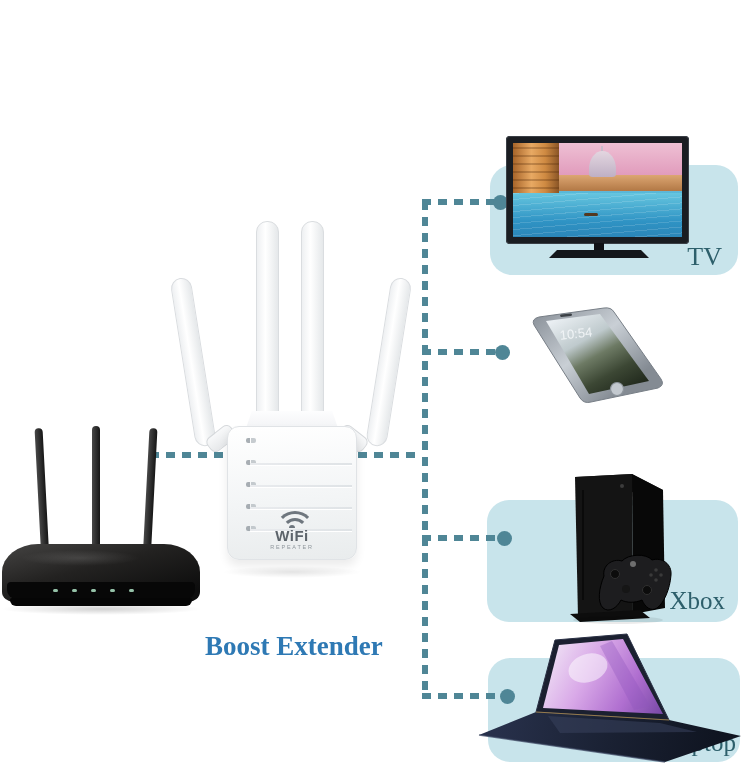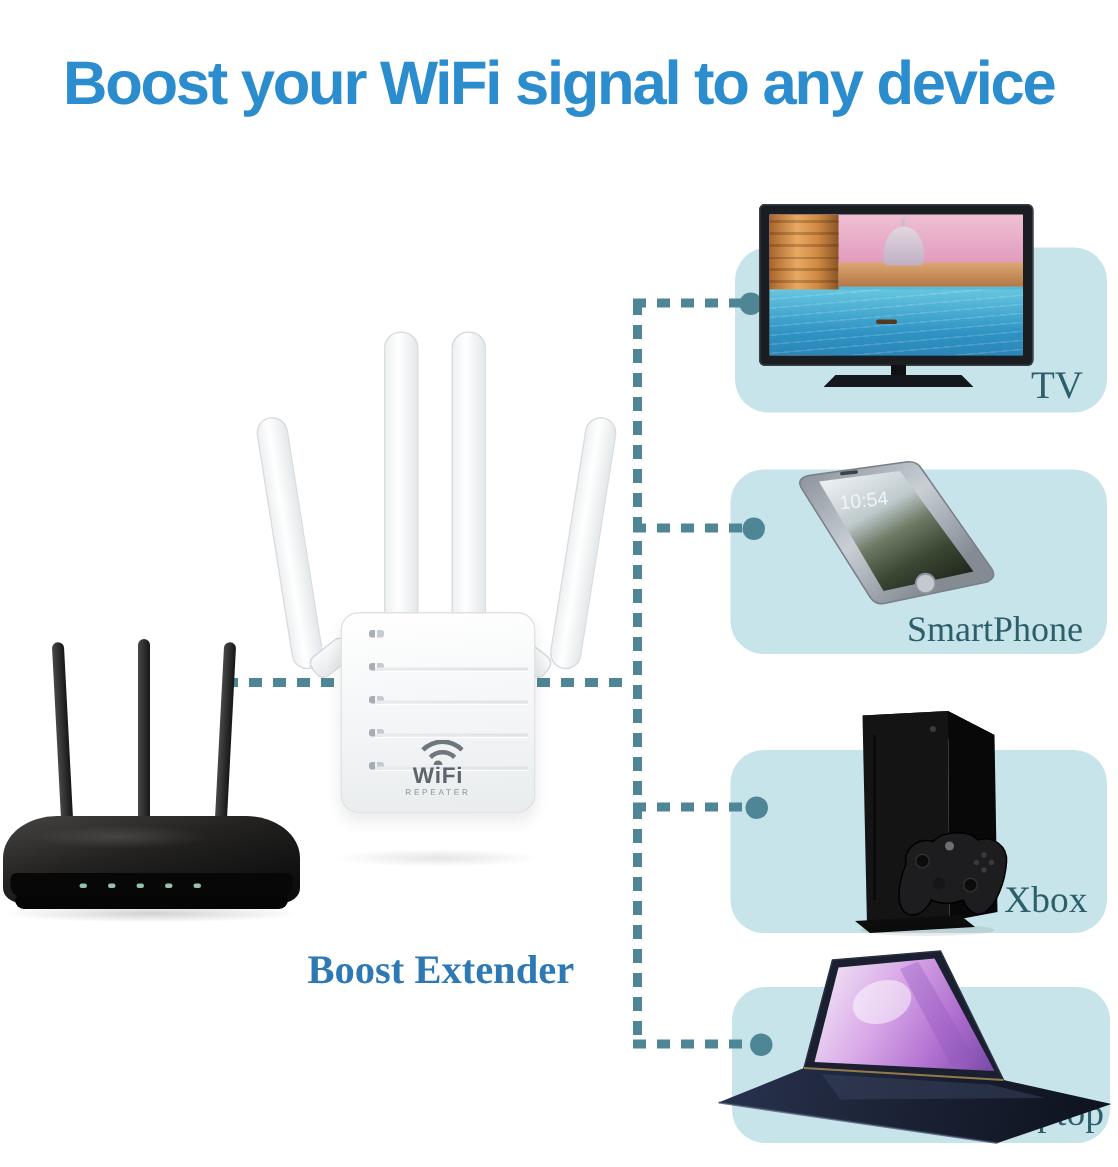--- a/index.html
+++ b/index.html
@@ -91,21 +91,21 @@
   .ea-inner-l{left:256px;top:221px;width:23px;height:202px;}
   .ea-inner-r{left:301px;top:221px;width:23px;height:202px;}
   .ea-outer-r{left:365px;top:276px;width:21px;height:170px;transform:rotate(9deg);transform-origin:bottom center;}
   .ext-hinge{position:absolute;width:30px;height:17px;border-radius:6px;z-index:5;
       background:linear-gradient(#f8f9fa,#e6e8ea);border:1px solid #d6d9dc;box-sizing:border-box;}
   .eh-l{left:206px;top:430px;transform:rotate(-38deg);}
   .eh-r{left:338px;top:430px;transform:rotate(38deg);}
   .ext-cap{position:absolute;left:243px;top:411px;width:98px;height:26px;z-index:5;
       background:linear-gradient(#fdfdfe,#edeff1);
       clip-path:polygon(9% 0,91% 0,100% 100%,0 100%);}
-  .ext-body{position:absolute;left:227px;top:408px;width:130px;height:134px;z-index:6;
+  .ext-body{position:absolute;left:227px;top:426px;width:130px;height:134px;z-index:6;
       background:linear-gradient(175deg,#ffffff,#f3f5f6 55%,#e9eced);
       border:1px solid #e0e3e6;border-radius:12px;box-sizing:border-box;
       box-shadow:0 6px 10px rgba(0,0,0,.08);}
   .ext-groove{position:absolute;left:22px;right:4px;height:2px;
       background:linear-gradient(90deg,#e9ebee,#dfe3e6);box-shadow:0 1px 0 #ffffff;}
   .eg-1{top:36px;} .eg-2{top:58px;} .eg-3{top:80px;} .eg-4{top:102px;}
   .ext-led{position:absolute;left:18px;width:10px;height:5px;border-radius:2px;opacity:.75;
       background:linear-gradient(90deg,#8d959c 0 4px,transparent 4px 5px,#b4bbc0 5px 10px);}
   .el-1{top:11px;} .el-2{top:33px;} .el-3{top:55px;} .el-4{top:77px;} .el-5{top:99px;}
   .wifi-logo{position:absolute;left:0;right:0;top:84px;text-align:center;}
@@ -125,27 +125,23 @@
   .lbl-extender{left:205px;top:631px;font-size:27px;}
 
   
   .devices-svg{position:absolute;left:0;top:0;z-index:4;}
 </style>
 </head>
 <body>
 
 <div id="canvas">
 
-  <div class="title">Boost your WiFi signal to any device</div>
 
   <div class="card card-tv">
     <span class="card-label lbl-tv">TV</span>
-  </div>
-  <div class="card card-phone">
-    <span class="card-label lbl-phone">SmartPhone</span>
   </div>
   <div class="card card-xbox">
     <span class="card-label lbl-xbox">Xbox</span>
   </div>
   <div class="card card-laptop">
     <span class="card-label lbl-laptop">Laptop</span>
   </div>
 
   <div class="trunk"></div>
   <div class="branch br-tv"></div>

